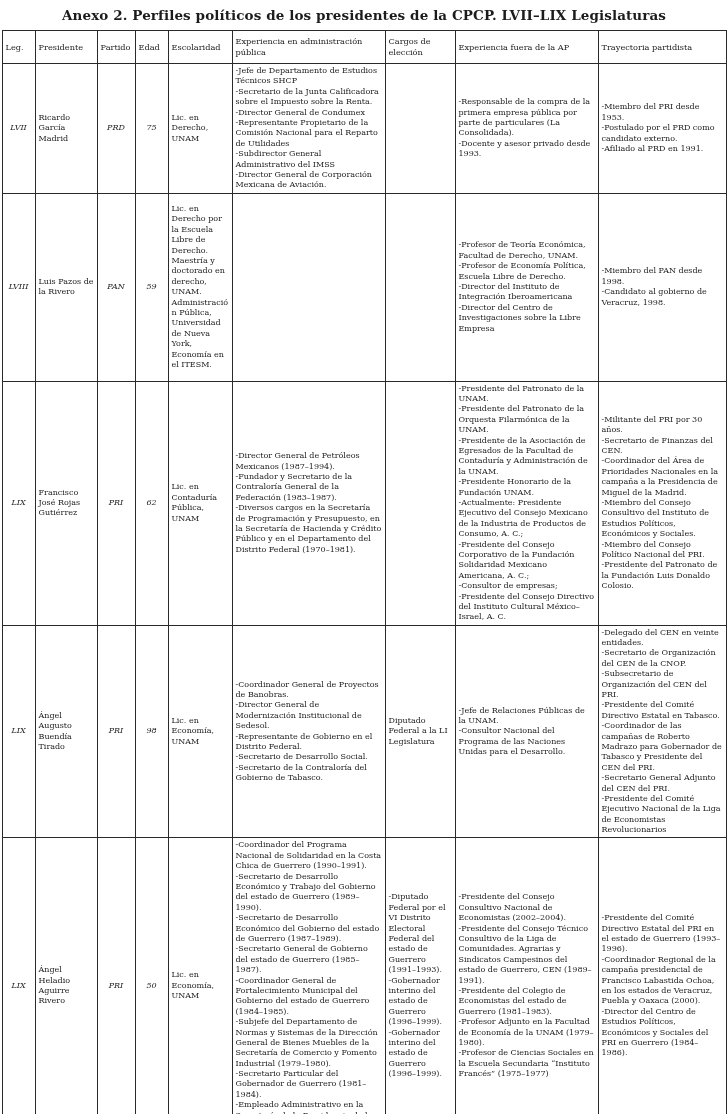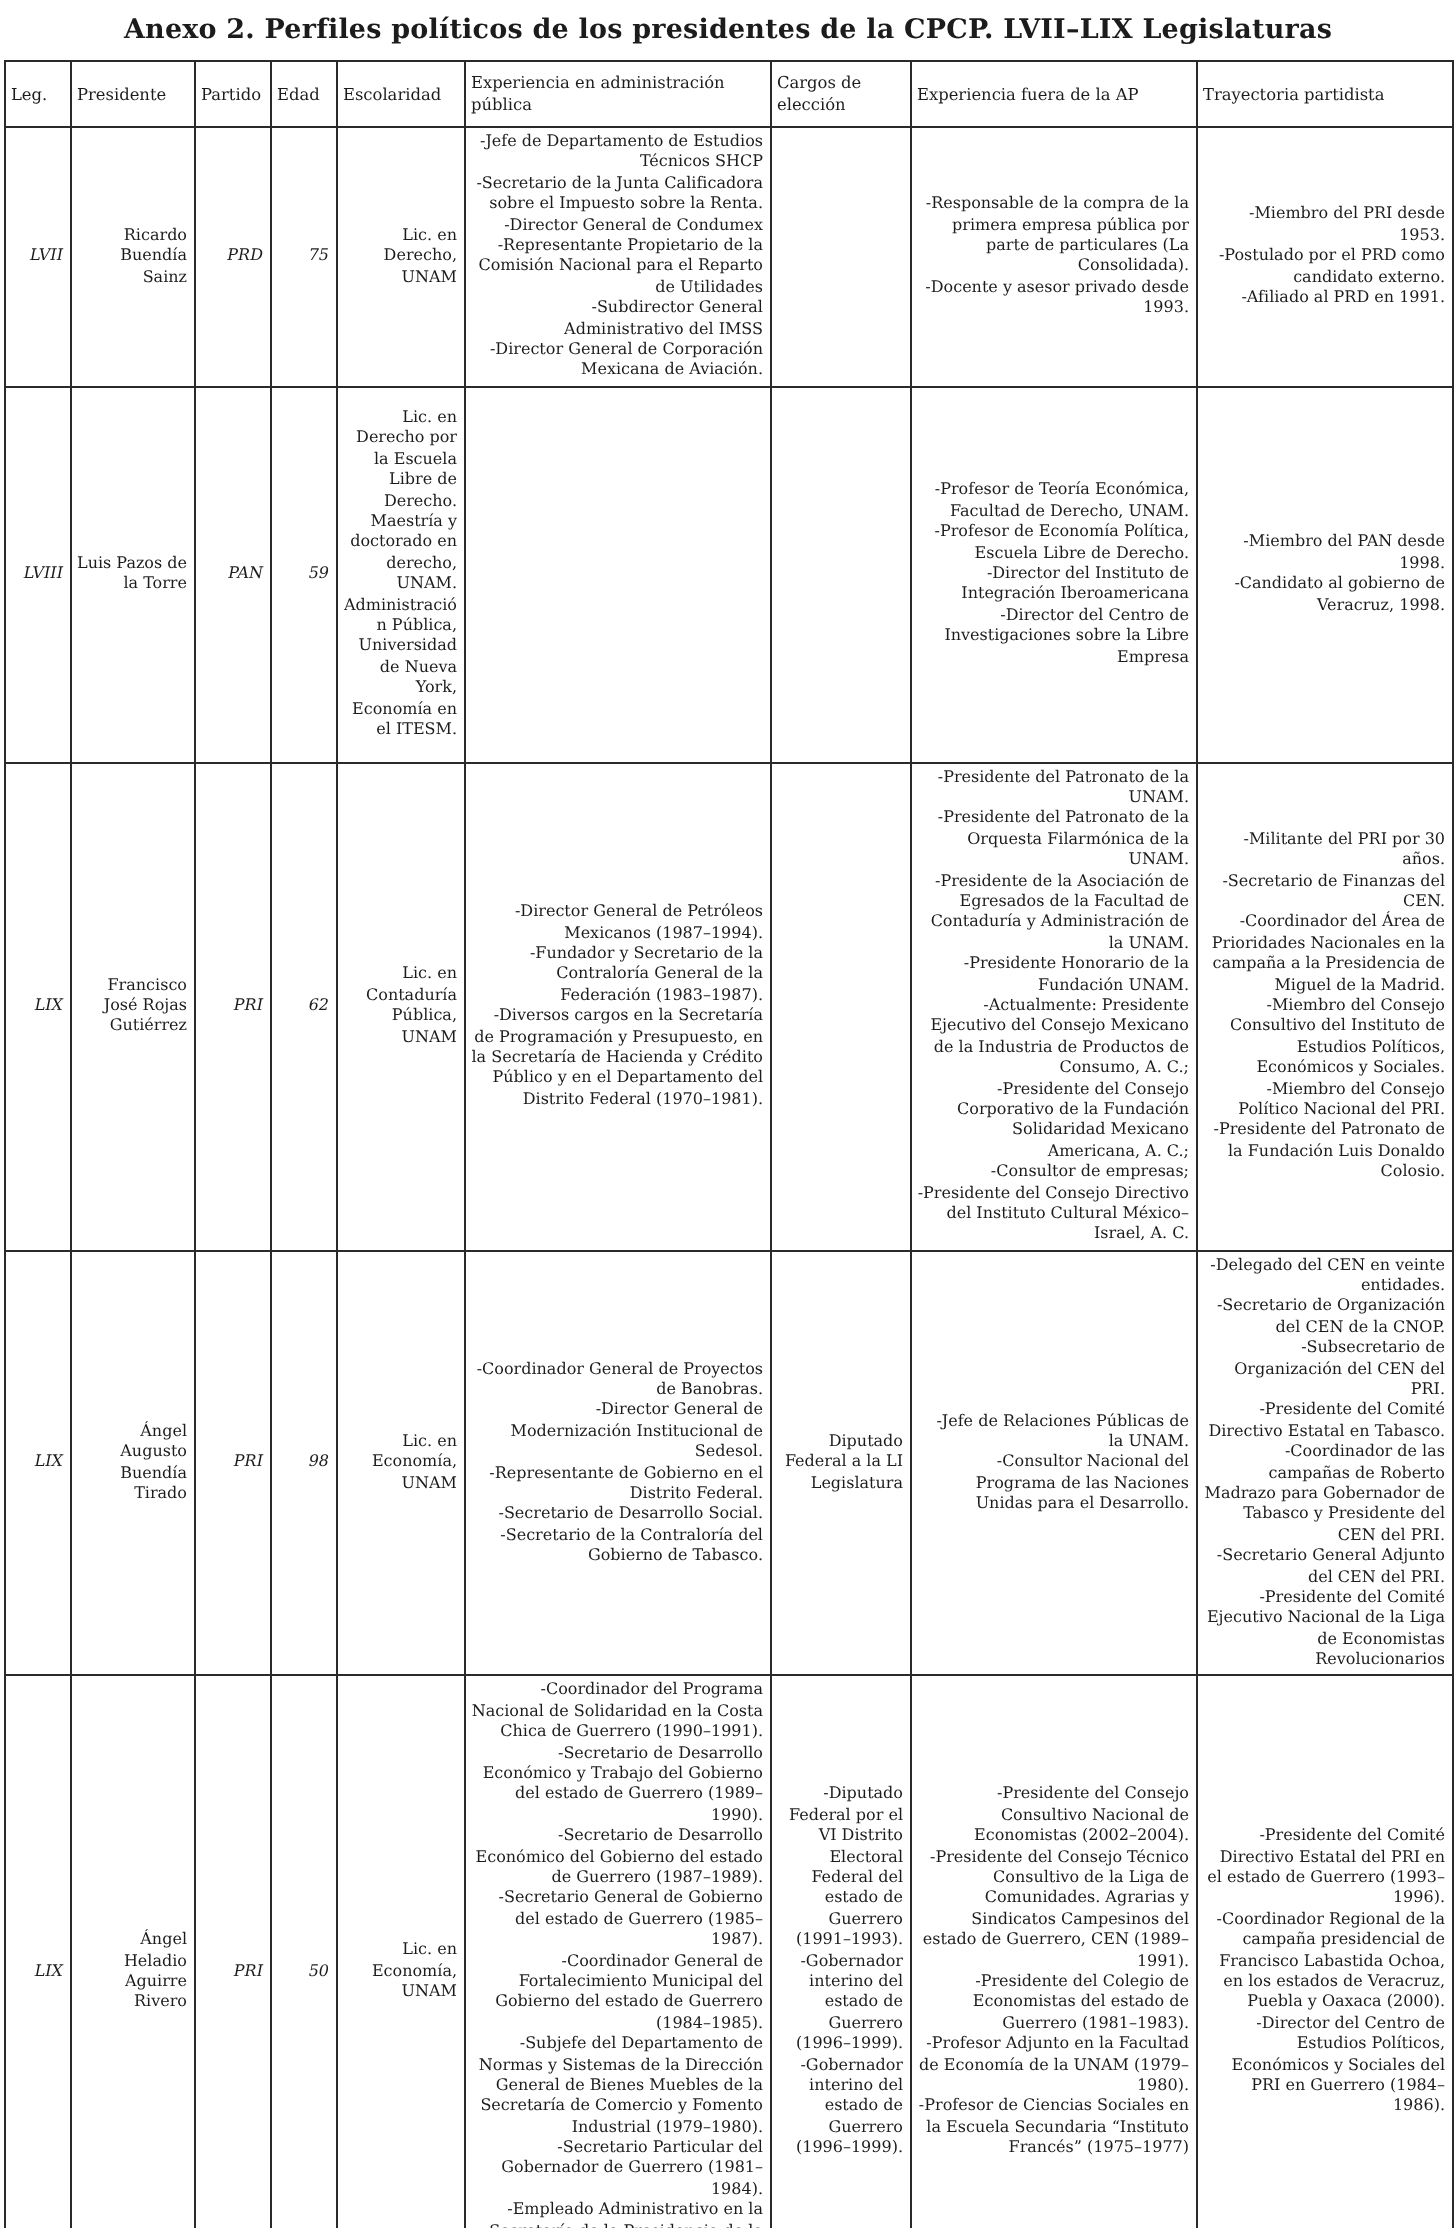--- a/index.html
+++ b/index.html
@@ -34,21 +34,20 @@
   }
   table.profiles th,
   table.profiles td {
     border: 1px solid #2a2a2a;
     vertical-align: middle;
     padding: 2px 3px;
     font-size: 8px;
     line-height: 1.3;
     overflow-wrap: break-word;
     word-wrap: break-word;
-    text-align: right;
   }
   table.profiles th {
     font-weight: normal;
     text-align: left;
     font-size: 8.2px;
     vertical-align: middle;
     height: 28px;
   }
   td.pre, th.pre { white-space: pre-line; }
   .center { text-align: center; font-style: italic; }
@@ -81,40 +80,40 @@
         <th>Escolaridad</th>
         <th>Experiencia en administración pública</th>
         <th>Cargos de elección</th>
         <th>Experiencia fuera de la AP</th>
         <th>Trayectoria partidista</th>
       </tr>
     </thead>
     <tbody>
       <tr style="height:110px">
         <td class="center">LVII</td>
-        <td>Ricardo Buendía Sainz</td>
+        <td>Ricardo García Madrid</td>
         <td class="center">PRD</td>
         <td class="center">75</td>
         <td>Lic. en Derecho, UNAM</td>
         <td class="pre">-Jefe de Departamento de Estudios Técnicos SHCP
 -Secretario de la Junta Calificadora sobre el Impuesto sobre la Renta.
 -Director General de Condumex
 -Representante Propietario de la Comisión Nacional para el Reparto de Utilidades
 -Subdirector General Administrativo del IMSS
 -Director General de Corporación Mexicana de Aviación.</td>
         <td class="pre"></td>
         <td class="pre">-Responsable de la compra de la primera empresa pública por parte de particulares (La Consolidada).
 -Docente y asesor privado desde 1993.</td>
         <td class="pre">-Miembro del PRI desde 1953.
 -Postulado por el PRD como candidato externo.
 -Afiliado al PRD en 1991.</td>
       </tr>
       <tr style="height:188px">
         <td class="center">LVIII</td>
-        <td>Luis Pazos de la Torre</td>
+        <td>Luis Pazos de la Rivero</td>
         <td class="center">PAN</td>
         <td class="center">59</td>
         <td>Lic. en Derecho por la Escuela Libre de Derecho. Maestría y doctorado en derecho, UNAM. Administración Pública, Universidad de Nueva York, Economía en el ITESM.</td>
         <td class="pre"></td>
         <td class="pre"></td>
         <td class="pre">-Profesor de Teoría Económica, Facultad de Derecho, UNAM.
 -Profesor de Economía Política, Escuela Libre de Derecho.
 -Director del Instituto de Integración Iberoamericana
 -Director del Centro de Investigaciones sobre la Libre Empresa</td>
         <td class="pre">-Miembro del PAN desde 1998.

